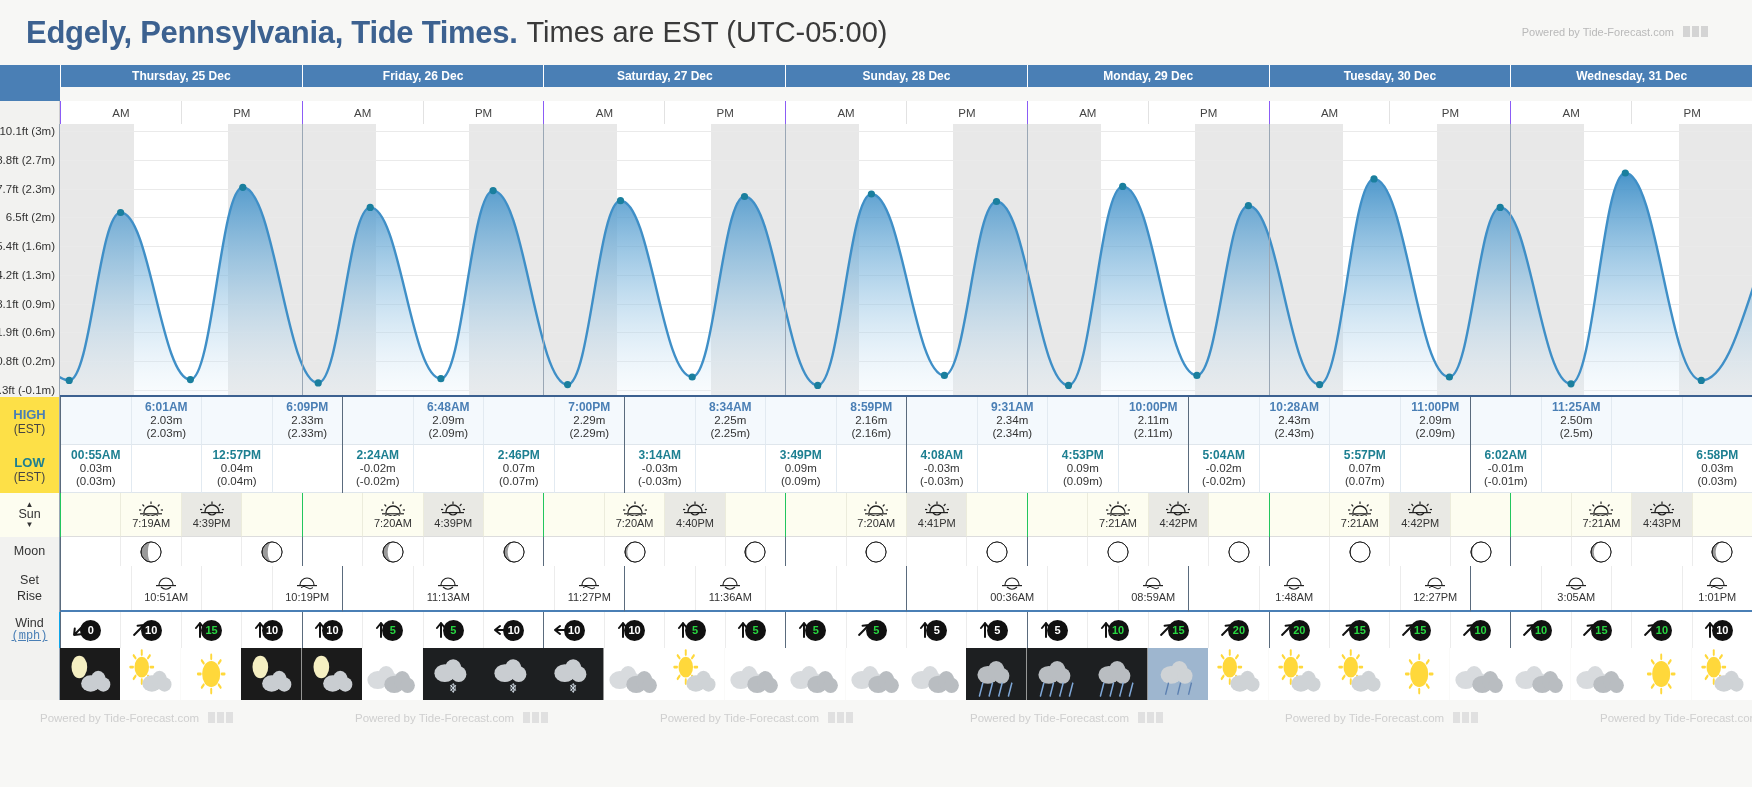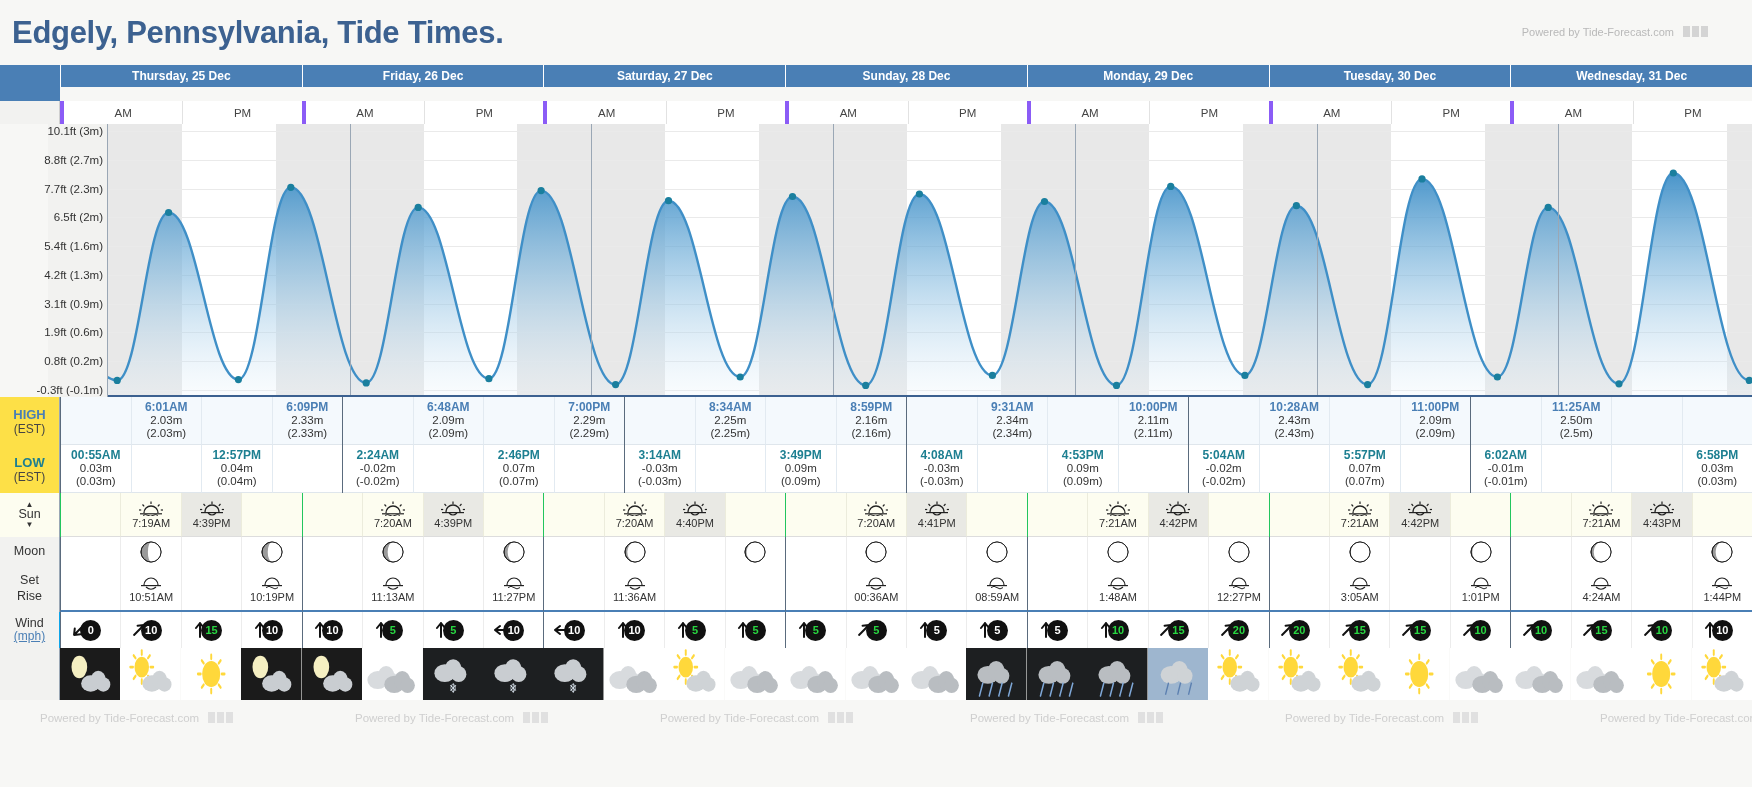--- a/index.html
+++ b/index.html
@@ -8,21 +8,21 @@
     font-family: "Liberation Sans", sans-serif;
     background:#ffffff;
     color:#333;
     font-size:12px;
   }
   .page { position:relative; width:1752px; height:787px; background:#f7f7f5; }
 
   
   .titlebar {
     height:65px; background:#f7f7f5;
-    display:flex; align-items:center; padding-left:12px;
+    display:flex; align-items:center; padding-left:26px;
     position:relative;
   }
   .title-main {
     font-size:31px; font-weight:bold; color:#3c6190; letter-spacing:-0.3px;
     white-space:nowrap;
   }
   .title-sub {
     font-size:29px; color:#3a3a3a; margin-left:9px; white-space:nowrap;
   }
   .powered-top {
@@ -44,29 +44,29 @@
   .dayhdr {
     background:#4a7fb5; color:#fff; font-size:12px; font-weight:bold;
     display:flex; align-items:center; justify-content:center;
     border-left:1px solid #ffffff;
     height:22px;
   }
 
   
   .ampm-row { height:23px; background:#fff; }
   .ampm-row .labelcol { background:#f2f2f0; border-right:1px solid #cfcfcf; }
-  .ampm-day { display:flex; height:23px; border-left:4px solid #8b5cf6; }
+  .ampm-day { display:flex; height:23px; border-left:1px solid #8b5cf6; }
   .ampm-cell {
     flex:1 1 0; display:flex; align-items:center; justify-content:center;
     font-size:11.5px; color:#444; background:#fff;
   }
   .ampm-cell + .ampm-cell { border-left:1px solid #e2e2e2; }
 
   
-  .chart-row { height:273px;padding-left:48px; }
+  .chart-row { height:273px; }
   .chart-row .labelcol {
     background:#f2f2f0; position:relative; border-right:1px solid #9aa7b5;
   }
   .ylab {
     position:absolute; right:4px; font-size:11.5px; color:#333;
     white-space:nowrap; transform:translateY(-50%);
   }
   .chart-area {
     flex:1 1 0; position:relative; background:#fff; overflow:hidden;
     border-bottom:2px solid #3c6190;
@@ -138,21 +138,21 @@
   .moon-cell + .moon-cell { border-left:1px solid #ececec; }
   .setrise-row .moon-day { border-bottom:2px solid #4a7fb5; }
 
   
   .wind-row { height:36px; }
   .wind-row .labelcol {
     background:#f2f2f0; border-right:1px solid #0ea5e9;
     display:flex; flex-direction:column; align-items:center; justify-content:center;
     font-size:12.5px; color:#333; line-height:1.15;
   }
-  .wind-row .labelcol .mph { color:#4a7fb5; text-decoration:underline; font-size:12px; }
+  .wind-row .labelcol .mph { color:#4a7fb5; text-decoration:underline; font-size:12px;font-family:Liberation Mono, monospace; }
   .wind-day { display:flex; height:100%; background:#fff; border-left:1px solid #5a6b7d; }
   .wind-cell {
     flex:1 1 0; display:flex; align-items:center; justify-content:center;
     position:relative;
   }
   .wind-cell + .wind-cell { border-left:1px solid #ececec; }
   .wbadge {
     width:21px; height:21px; border-radius:50%;
     background:#111; color:#fff;
     display:flex; align-items:center; justify-content:center;
@@ -176,20 +176,21 @@
   }
   .foot-pw .pw-bars i { background:#e0e0e0; }
 </style>
 </head>
 <body>
 
 <div class="page">
 
   <div class="titlebar">
     <span class="title-main">Edgely, Pennsylvania, Tide Times.</span>
+    <span class="title-sub">Times are EST (UTC-05:00)</span>
     <span class="powered-top">
       <span>Powered by Tide-Forecast.com</span>
       <span class="pw-bars">
           <i></i>
           <i></i>
           <i></i>
         </span>
     </span>
   </div>
 
@@ -973,40 +974,20 @@
      <div class="moon-cell"></div>
      <div class="moon-cell">
             <svg width="24" height="16" viewBox="0 0 24 16">
     <path d="M5 11 A7 7 0 0 1 19 11" fill="none" stroke="#222" stroke-width="1.2"></path>
     <line x1="2" y1="11.6" x2="22" y2="11.6" stroke="#222" stroke-width="1.2"></line>
     <path d="M6 13.6 q3 -2.6 6 0 q3 2.6 6 0" fill="none" stroke="#222" stroke-width="1"></path>
   </svg>
             <span>1:01PM</span>
           </div>
    </div>
-        <div class="moon-day daycol">
-     <div class="moon-cell"></div>
-     <div class="moon-cell">
-            <svg width="24" height="16" viewBox="0 0 24 16">
-    <path d="M5 11 A7 7 0 0 1 19 11" fill="none" stroke="#222" stroke-width="1.2"></path>
-    <line x1="2" y1="11.6" x2="22" y2="11.6" stroke="#222" stroke-width="1.2"></line>
-    <path d="M7 13 q5 4.5 10 0" fill="none" stroke="#222" stroke-width="1.1"></path>
-  </svg>
-            <span>4:24AM</span>
-          </div>
-     <div class="moon-cell"></div>
-     <div class="moon-cell">
-            <svg width="24" height="16" viewBox="0 0 24 16">
-    <path d="M5 11 A7 7 0 0 1 19 11" fill="none" stroke="#222" stroke-width="1.2"></path>
-    <line x1="2" y1="11.6" x2="22" y2="11.6" stroke="#222" stroke-width="1.2"></line>
-    <path d="M6 13.6 q3 -2.6 6 0 q3 2.6 6 0" fill="none" stroke="#222" stroke-width="1"></path>
-  </svg>
-            <span>1:44PM</span>
-          </div>
-   </div>
       </div>
   </div>
 
   <div class="row wind-row">
     <div class="labelcol">
       <span>Wind</span>
       <span class="mph">(mph)</span>
     </div>
     <div class="daycol" id="wind-host" style="display:flex;">
         <div class="wind-day daycol">

